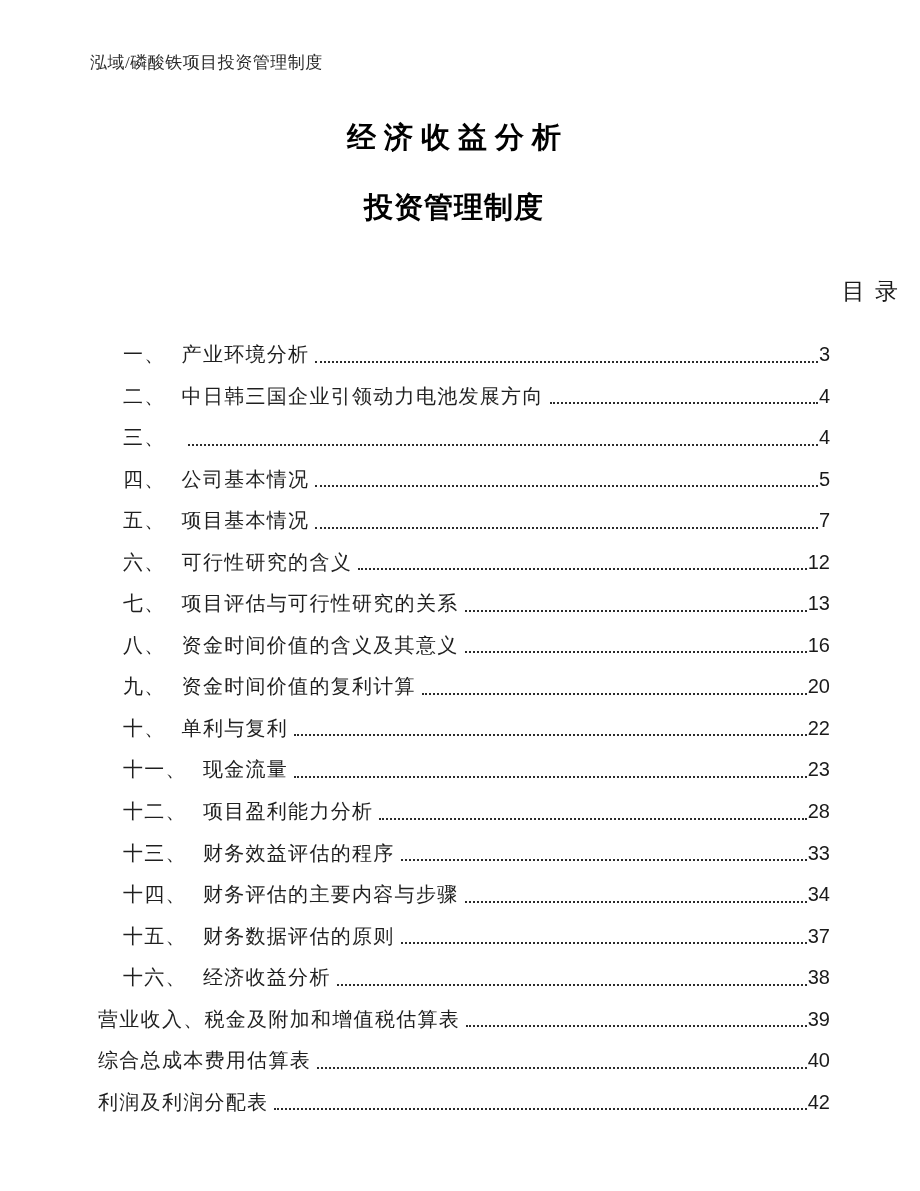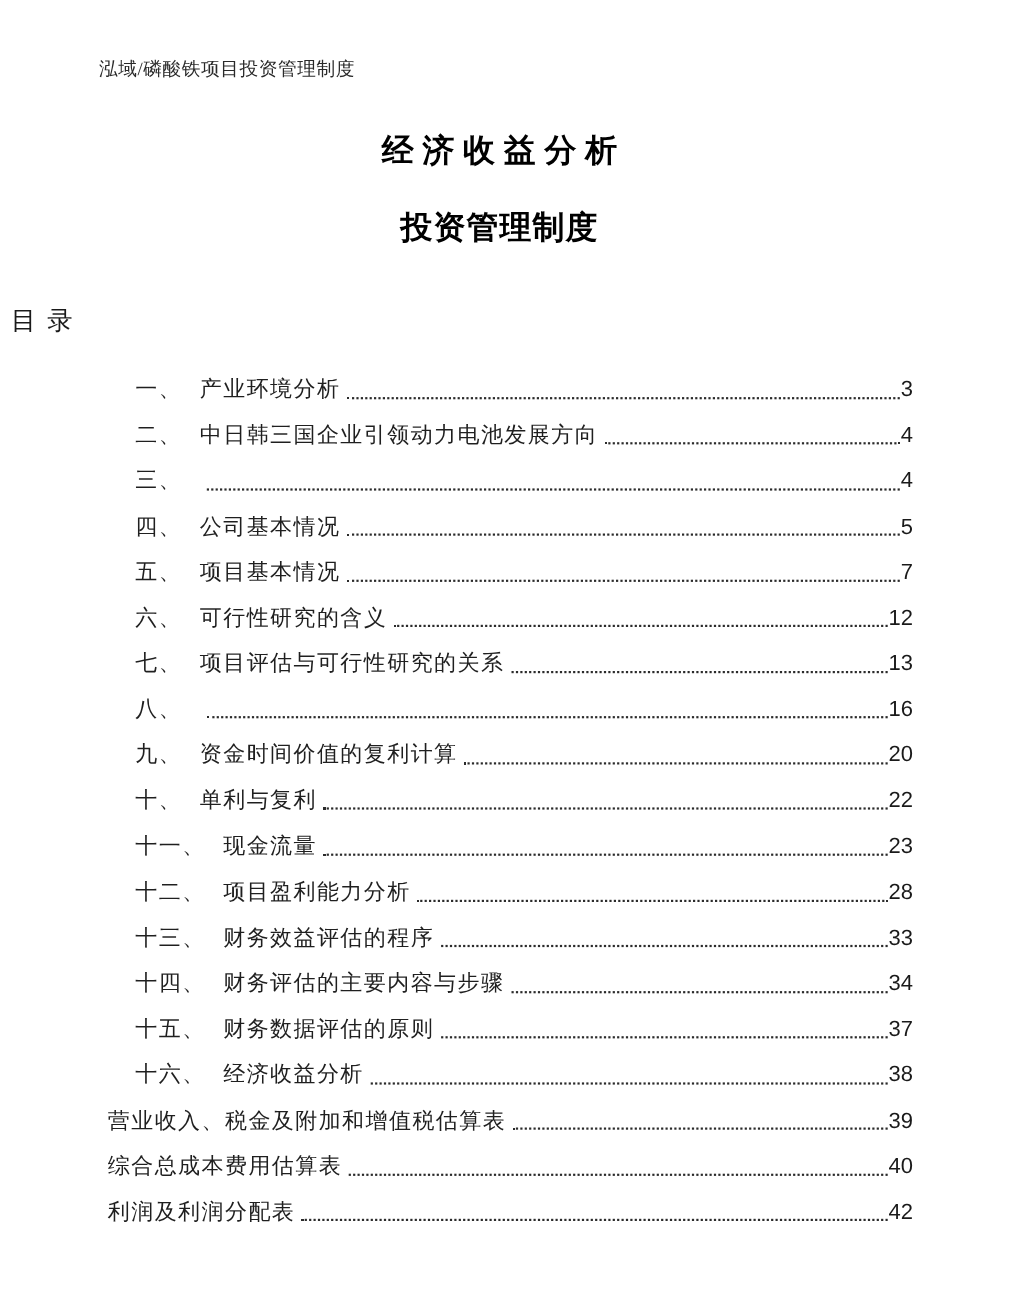--- a/index.html
+++ b/index.html
@@ -36,21 +36,21 @@
     margin-top: 48px;
     letter-spacing: 8px;
     text-indent: 8px; 
   }
   .doc-title.line2 {
     margin-top: 38px;
     letter-spacing: 1px;
   }
   .toc-heading {
     margin-top: 56px;
-    text-align: left;
+    text-align: right;
     font-size: 23px;
     line-height: 25px;
     letter-spacing: 10px;
     text-indent: 10px;
     color: #1a1a1a;
   }
   .toc-list {
     margin: 30px 0 0 90px;
     width: 740px;
   }
@@ -149,20 +149,21 @@
 
   <div class="toc-row">
     <span class="toc-num">七、</span>
     <span class="toc-title">项目评估与可行性研究的关系</span>
     <span class="toc-leader"></span>
     <span class="toc-page">13</span>
   </div>
 
   <div class="toc-row">
     <span class="toc-num">八、</span>
+    <span class="toc-title">资金时间价值的含义及其意义</span>
     <span class="toc-leader"></span>
     <span class="toc-page">16</span>
   </div>
 
   <div class="toc-row">
     <span class="toc-num">九、</span>
     <span class="toc-title">资金时间价值的复利计算</span>
     <span class="toc-leader"></span>
     <span class="toc-page">20</span>
   </div>

